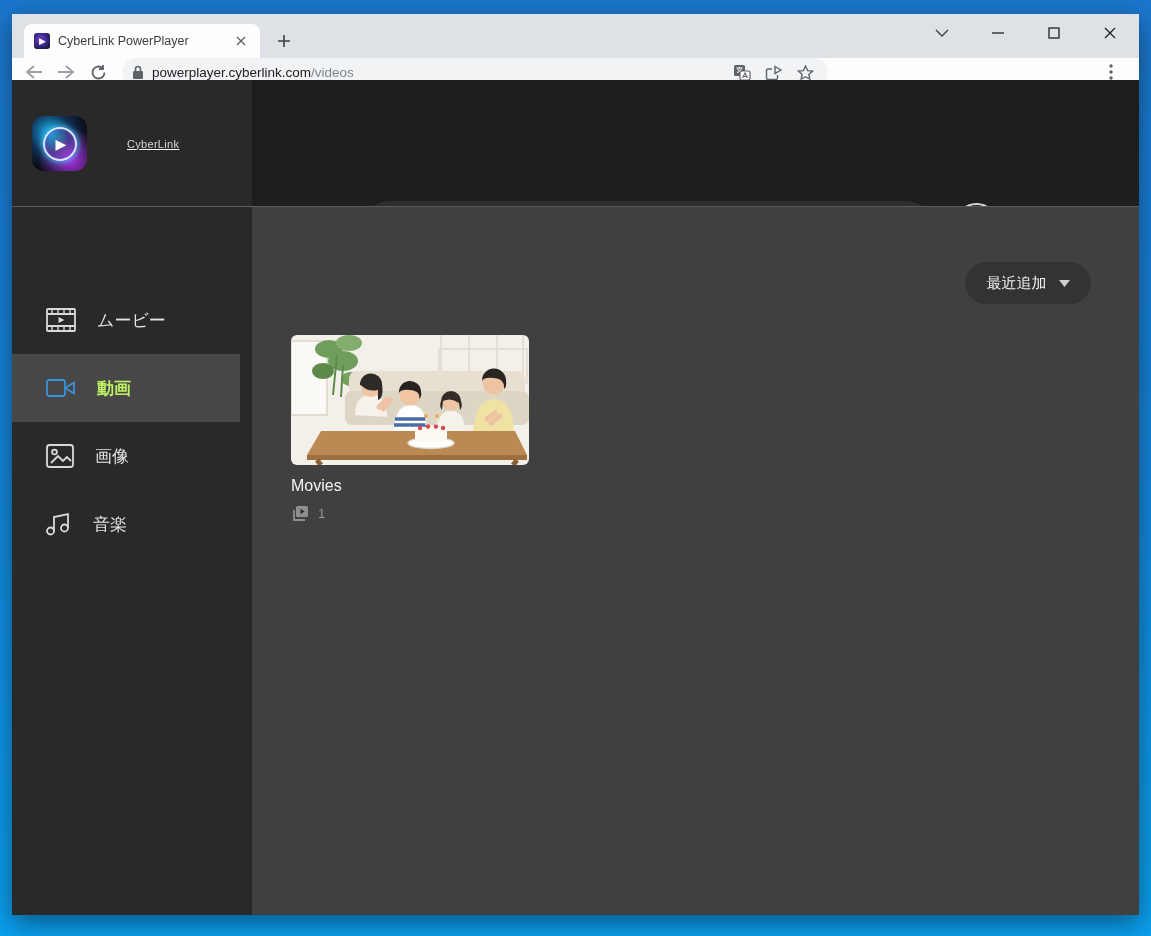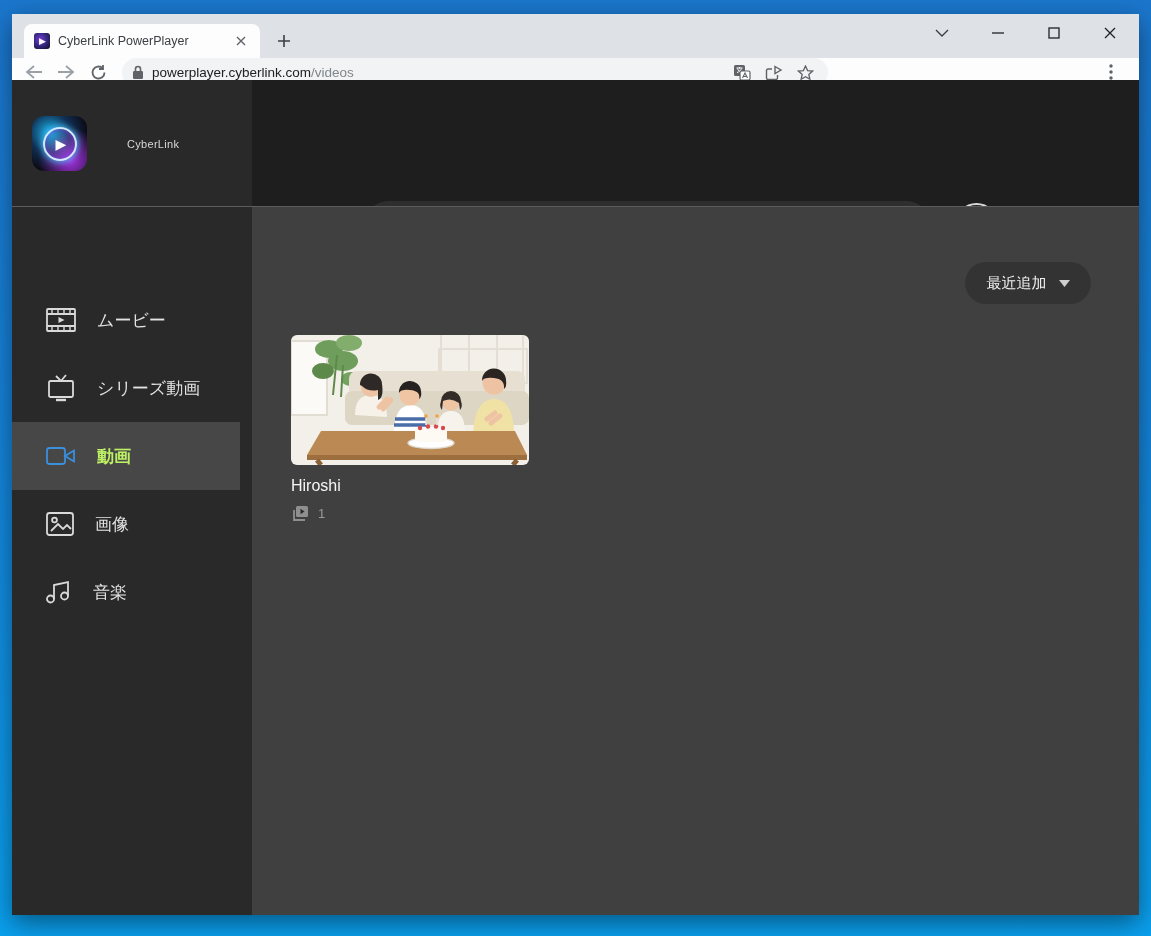--- a/index.html
+++ b/index.html
@@ -60,21 +60,21 @@
     background-blend-mode:screen; background-color:#06060c;
     display:flex; align-items:center; justify-content:center;
   }
   .brand-icon .ring {
     width:34px; height:34px; border-radius:50%;
     border:2.5px solid #cfe9ff;
     box-shadow:0 0 6px 1px #47b4f0, inset 0 0 5px #8a3fe0;
     display:flex; align-items:center; justify-content:center;
   }
   .brand-icon .ring span { color:#fff; font-size:14px; line-height:1; transform:translateX(1.5px); }
-  .brand-text { display:flex; flex-direction:row; color:#fff; }
+  .brand-text { display:flex; flex-direction:row; color:#fff;text-decoration:underline; }
   .brand-small { font-size:11px; color:#d7d7d7; letter-spacing:.3px; margin-left:28px; }
   .brand-large { font-size:26px; font-weight:400; letter-spacing:.2px; color:#f2f2f2; }
   .app-header-divider {
     position:absolute; left:0; right:0; top:126px; height:1px; background:#5c5c5c;
   }
   .home-btn { position:absolute; left:287px; top:127px; width:34px; height:34px; display:flex; align-items:center; justify-content:center; }
   .searchbar {
     position:absolute; left:353px; top:121px; width:565px; height:47px;
     background:#2e2e2e; border-radius:24px; display:flex; align-items:center; padding:0 18px; gap:12px;
   }
@@ -224,28 +224,20 @@
         <div class="menu-item">
           <svg width="32" height="28" viewBox="0 0 32 28" fill="none" stroke-width="1.8">
             <rect x="2" y="3" width="28" height="22" rx="1"></rect>
             <path d="M2 8 H30 M2 20 H30"></path>
             <path d="M7 3 V8 M13 3 V8 M19 3 V8 M25 3 V8 M7 20 V25 M13 20 V25 M19 20 V25 M25 20 V25" stroke-width="1.4"></path>
             <path d="M13.5 11 L19.5 14 L13.5 17 Z" fill="#d9d9d9" stroke="none"></path>
           </svg>
           <span class="mi-label">ムービー</span>
         </div>
 
-        <div class="menu-item">
-          <svg width="32" height="28" viewBox="0 0 32 28" fill="none" stroke-width="1.8">
-            <path d="M11 2 L16 7 L21 1"></path>
-            <rect x="4" y="7" width="24" height="16" rx="1.5"></rect>
-            <path d="M11 26 H21" stroke-width="2.4"></path>
-          </svg>
-          <span class="mi-label">シリーズ動画</span>
-        </div>
 
         <div class="menu-item active">
           <svg width="32" height="24" viewBox="0 0 32 24" fill="none" stroke-width="1.8">
             <rect x="2" y="4" width="18" height="16" rx="2.5"></rect>
             <path d="M20 12 L29 6.5 V17.5 Z"></path>
           </svg>
           <span class="mi-label">動画</span>
         </div>
 
         <div class="menu-item">
@@ -360,21 +352,21 @@
           <ellipse cx="140" cy="108" rx="23" ry="5.5" fill="#ffffff" stroke="#ddd6cb" stroke-width="1.5"></ellipse>
           <rect x="124" y="92" width="32" height="15" rx="4" fill="#fdfaf4"></rect>
           <circle cx="129" cy="93" r="2.2" fill="#d8484e"></circle>
           <circle cx="137" cy="91.5" r="2.2" fill="#d8484e"></circle>
           <circle cx="145" cy="91.5" r="2.2" fill="#d8484e"></circle>
           <circle cx="152" cy="93" r="2.2" fill="#d8484e"></circle>
           <path d="M135 90 v-7 M146 90 v-7" stroke="#e8e2d6" stroke-width="1.6"></path>
           <circle cx="135" cy="81" r="1.8" fill="#f5a23c"></circle>
           <circle cx="146" cy="81" r="1.8" fill="#f5a23c"></circle>
         </svg>
-        <div class="card-title">Hiroshi</div>
+        <div class="card-title">Movies</div>
         <div class="card-count">
           <svg width="19" height="19" viewBox="0 0 19 19">
             <path d="M3 6 V16 H14" fill="none" stroke="#8f8f8f" stroke-width="1.8"></path>
             <rect x="5" y="2" width="12" height="11" rx="1.5" fill="#8f8f8f"></rect>
             <path d="M9.5 4.8 L13.5 7.5 L9.5 10.2 Z" fill="#2a2a2a"></path>
           </svg>
           <span>1</span>
         </div>
       </div>
     </div>

